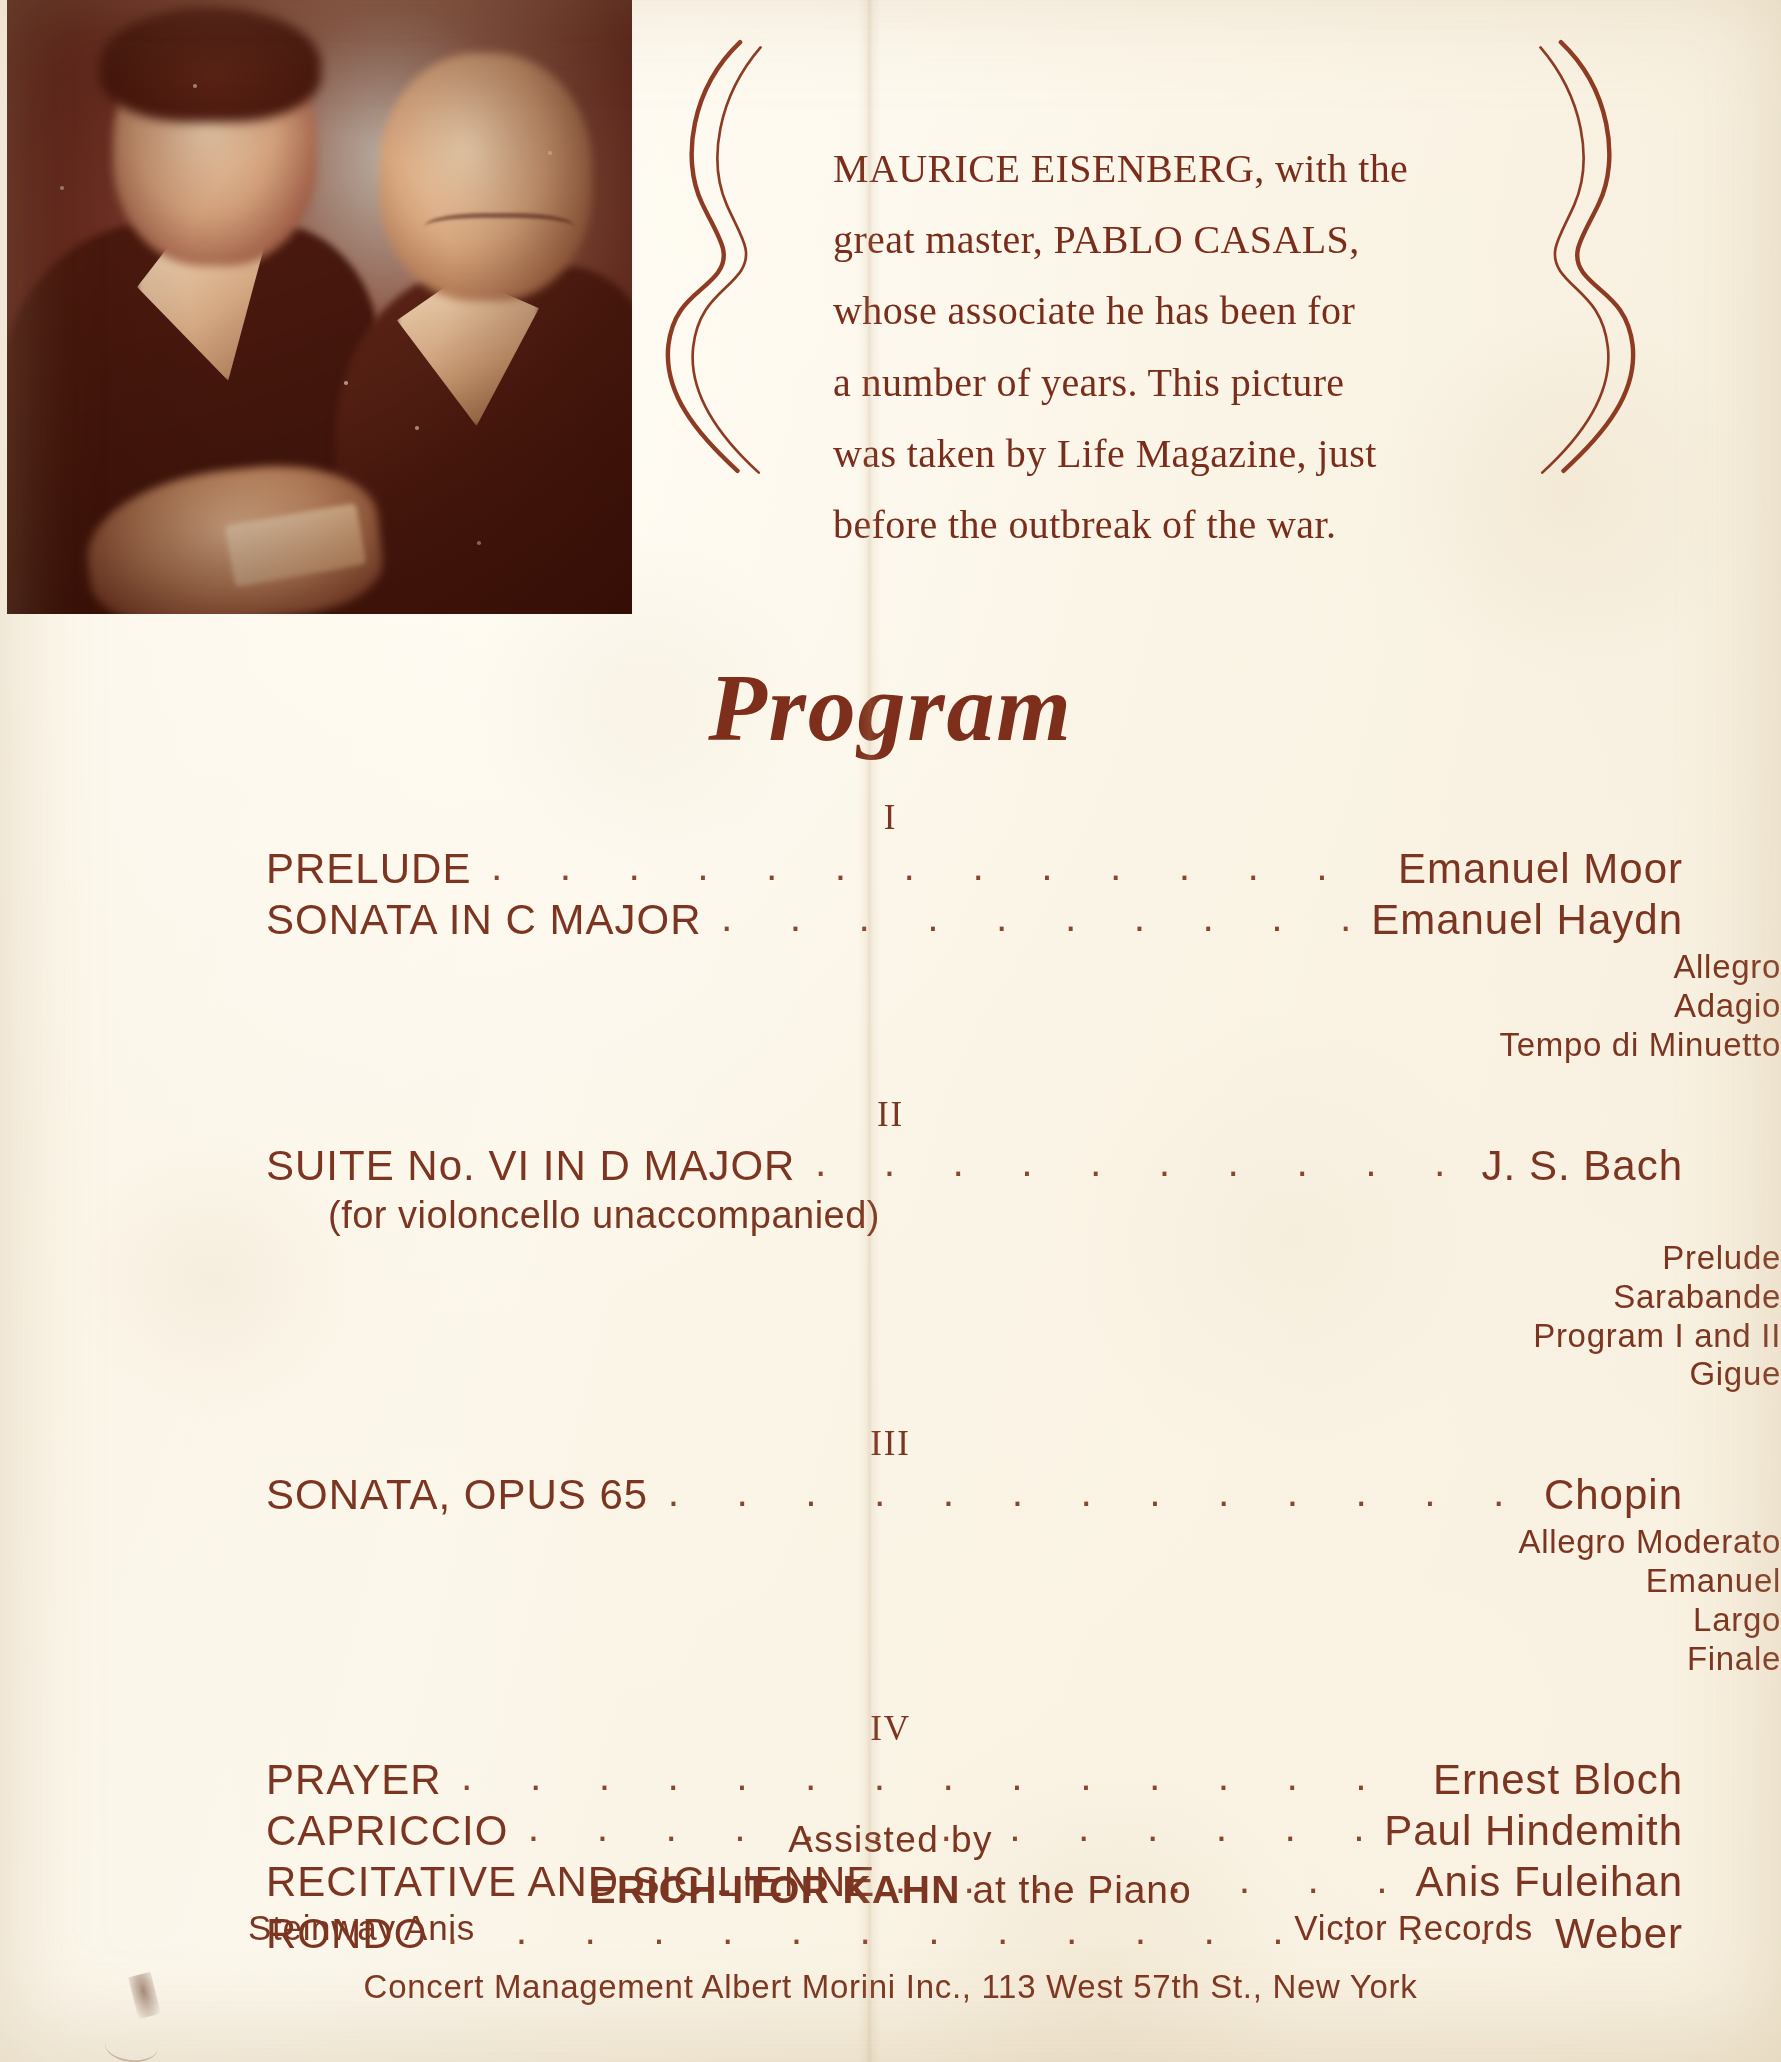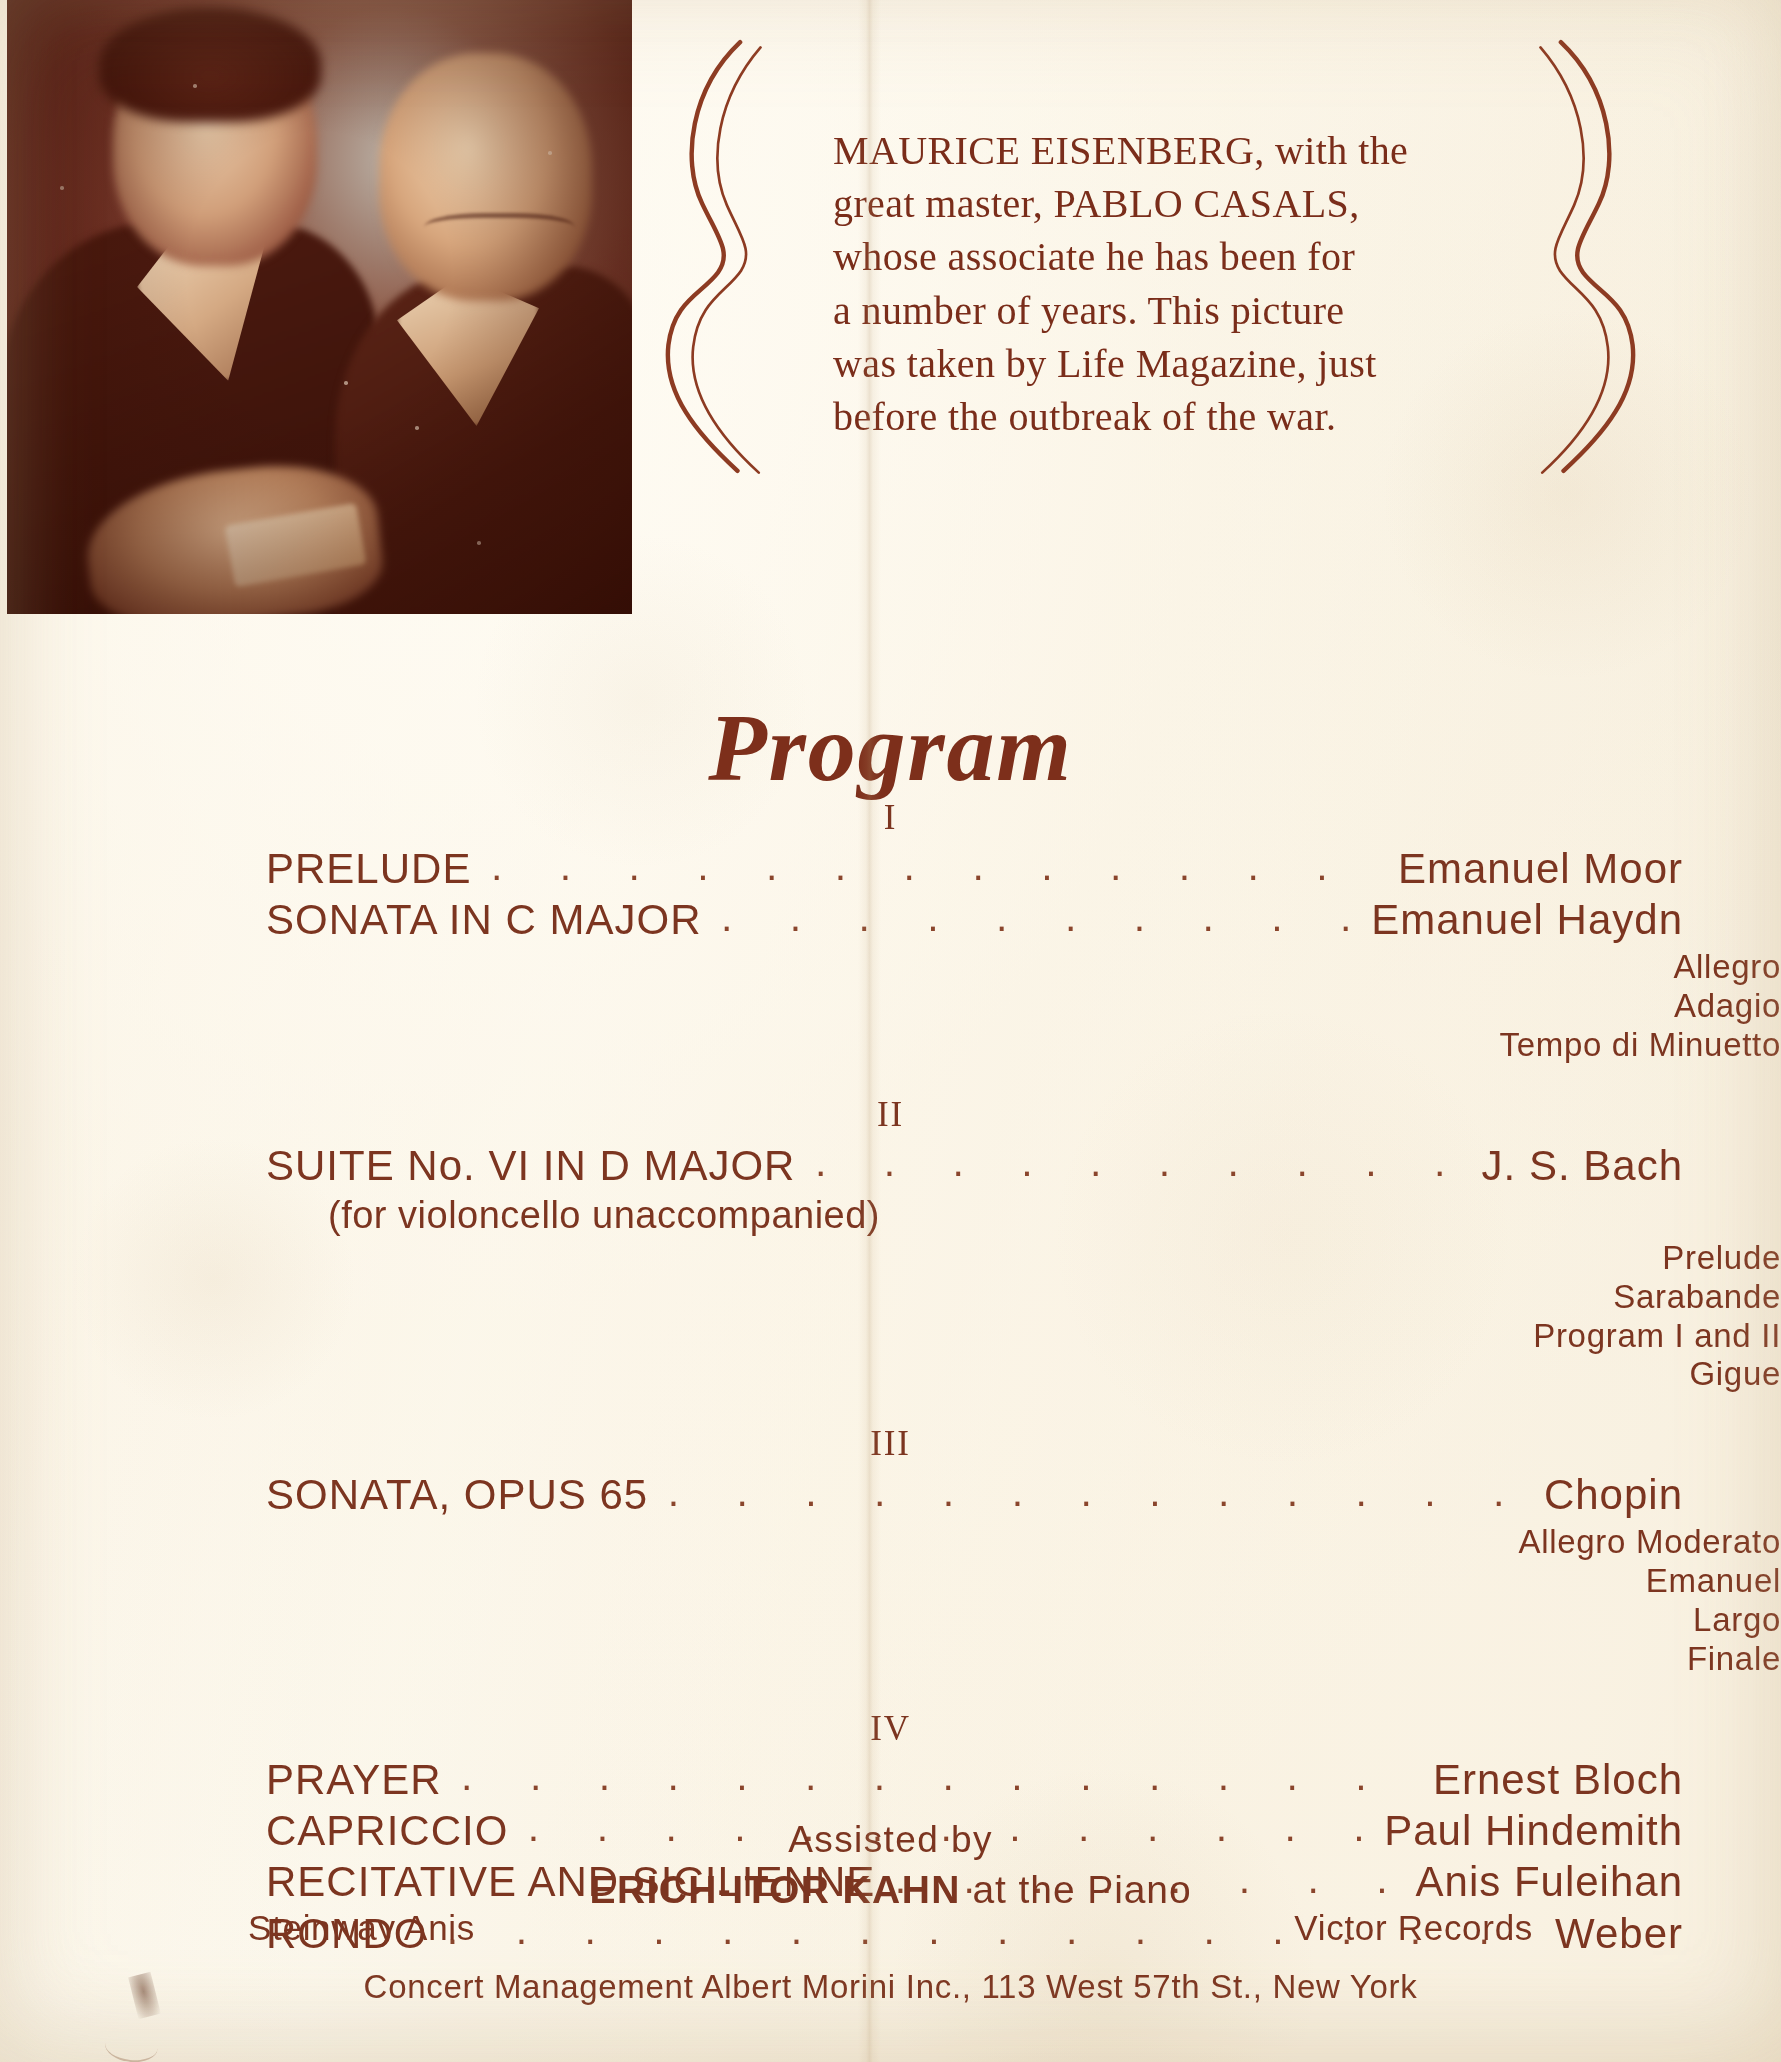--- a/index.html
+++ b/index.html
@@ -172,21 +172,21 @@
     position: absolute;
     left: 833px;
     top: 124px;
     width: 736px;
     color: #7a2d1a;
     font-family: "Liberation Serif", serif;
     font-size: 40px;
     line-height: 1.33;
     letter-spacing: 0.4px;
   }
-  .caption .ln { display: block; white-space: nowrap; }
+  .caption .ln { display: block; white-space: nowrap; margin-top: 18px; }
 
   .brace {
     position: absolute;
     color: #8d3b22;
     pointer-events: none;
   }
   .brace-left { left: 656px; top: 35px; }
   .brace-right { left: 1521px; top: 35px; }
 
   
@@ -194,21 +194,20 @@
     position: absolute;
     left: 0; right: 0;
     top: 652px;
     text-align: center;
     color: #7d2f1b;
     font-family: "Liberation Serif", serif;
     font-size: 96px;
     font-style: italic;
     font-weight: 700;
     letter-spacing: 1.8px;
-    margin-top: 40px;
   }
 
   .prog {
     position: absolute;
     left: 0;
     top: 798px;
     width: 1781px;
     color: #7c3520;
     font-family: "Liberation Sans", sans-serif;
   }

